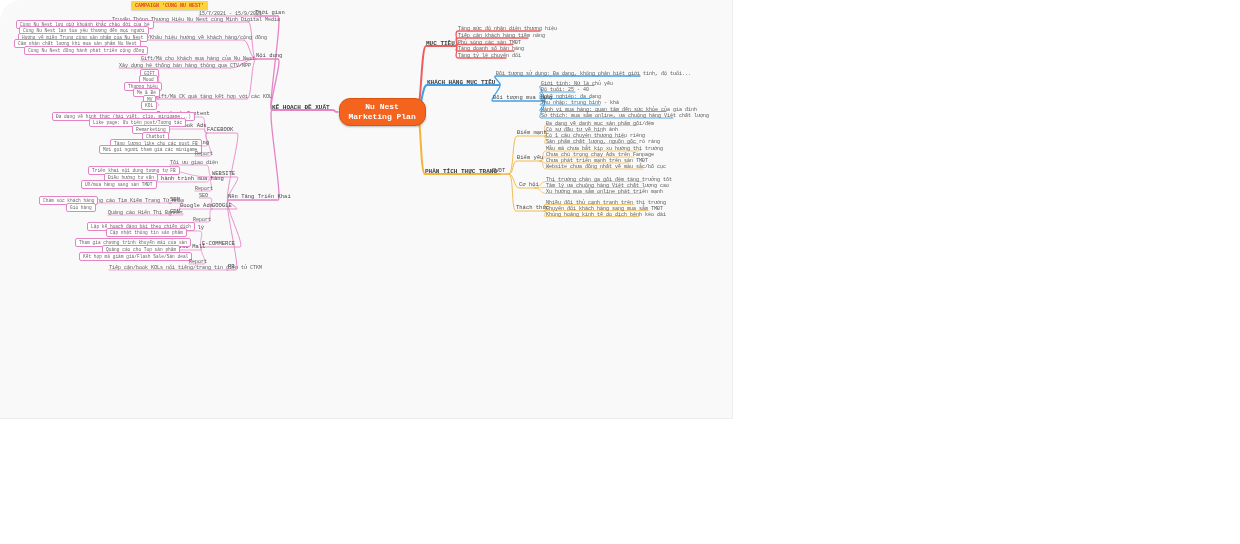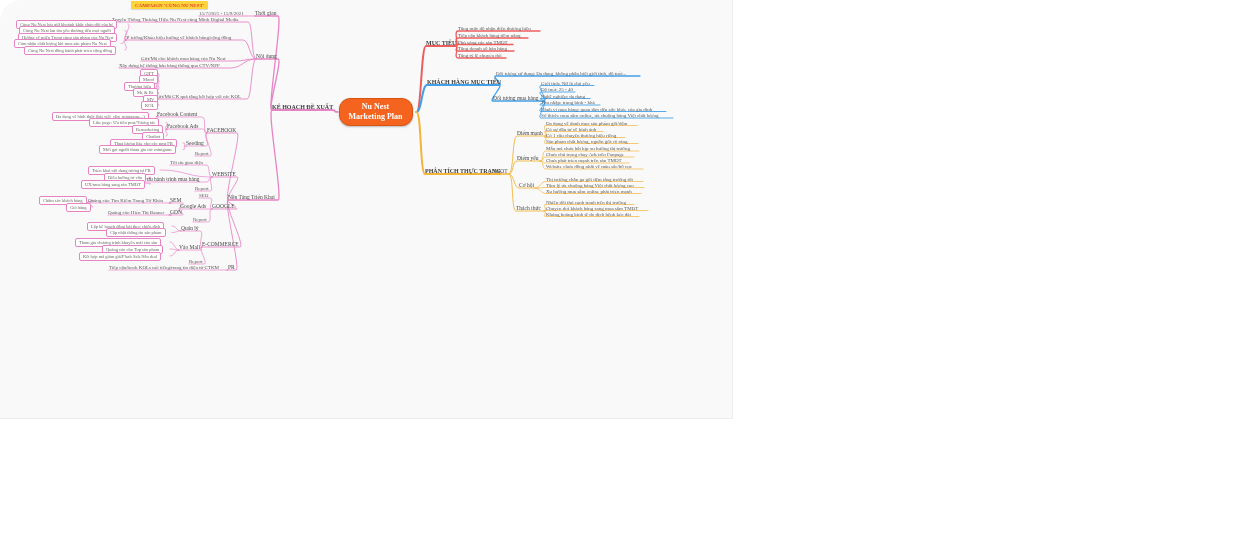--- a/index.html
+++ b/index.html
@@ -1,17 +1,17 @@
 <!DOCTYPE html>
 <html><head>
 <meta charset="utf-8">
 <style>
   html,body{margin:0;padding:0;background:#ffffff;}
   #stage{position:relative;width:1240px;height:544px;overflow:hidden;
-         font-family:Liberation Serif, serif;background:#ffffff;border-radius:21px;}
+         font-family:Liberation Mono, monospace;background:#ffffff;border-radius:21px;}
   #map-area{position:absolute;left:0;top:0;width:732px;height:418px;
             background:#f9f9fa;border-right:1px solid #ededed;border-bottom:1px solid #ededed;}
   #edges{position:absolute;left:0;top:0;pointer-events:none;}
   .nd{position:absolute;white-space:nowrap;color:#555;cursor:default;}
   .t-center{font-size:8px;font-weight:bold;color:#fff;text-align:center;
             white-space:pre-line;line-height:1.25;padding:3px 9px;
             border-radius:11px;border:1.5px solid #d9540f;background:#f4641f;
             box-shadow:0 1px 2px rgba(0,0,0,.25);}
   .t-branch{font-size:6px;font-weight:bold;color:#3b3b3b;line-height:1.2;}
   .t-sub{font-size:5.5px;color:#474747;line-height:1.2;}

